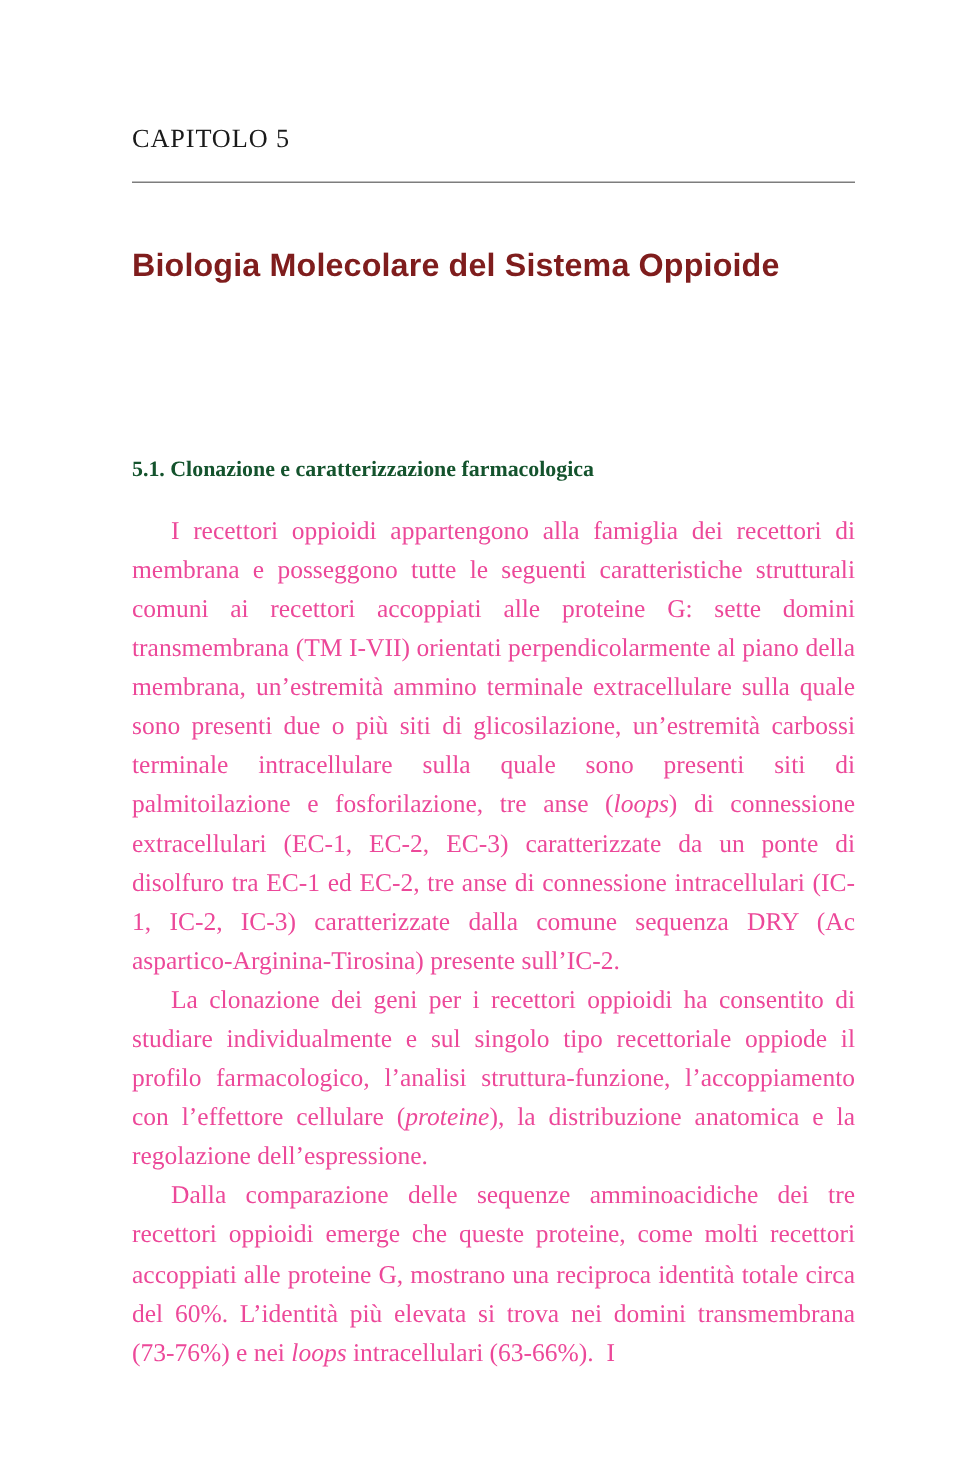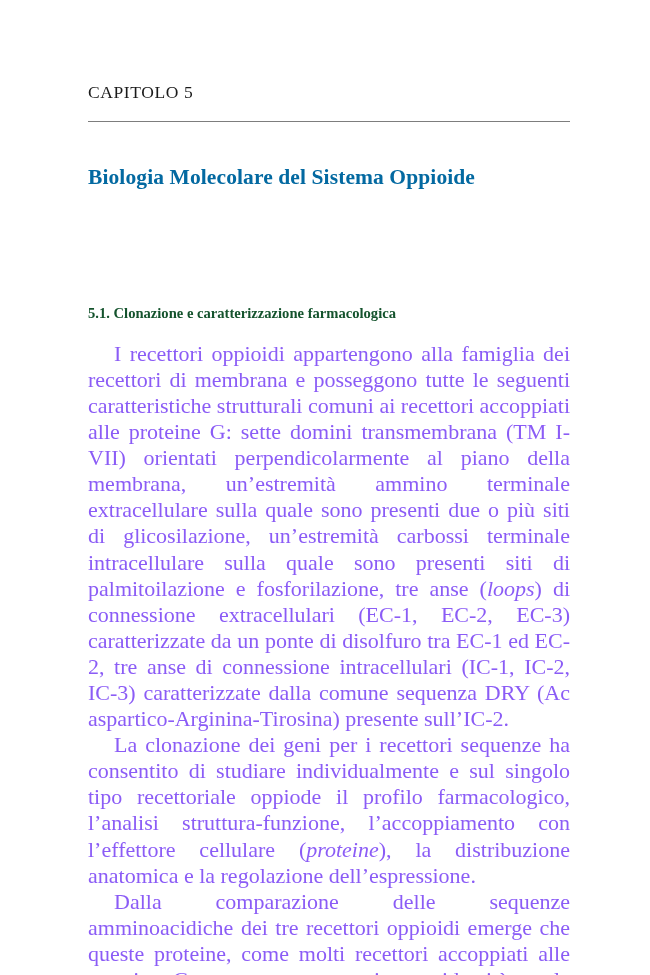--- a/index.html
+++ b/index.html
@@ -42,25 +42,25 @@
 
   .rule {
     margin-top: 17px;
     height: 0;
     border: none;
     border-top: 1.4px solid #7d7d7d;
     width: 100%;
   }
 
   .chapter-title {
-    font-family: Liberation Serif, serif;
+    font-family: Liberation Sans, sans-serif;
     font-size: 21.5px;
     font-weight: 700;
     letter-spacing: 0.1px;
-    color: #0369a1;
+    color: #7f1d1d;
     margin: 0;
     padding-top: 34px;
     line-height: 1.3;
   }
 
   .section-heading {
     font-family: "Liberation Serif", "DejaVu Serif", serif;
     font-size: 14.6px;
     font-weight: 700;
     color: #14532d;
@@ -68,26 +68,26 @@
     padding-top: 112px;
     line-height: 1.3;
   }
 
   .body-block {
     padding-top: 18px;
   }
 
   p.para {
     margin: 0;
-    font-size: 22px;
+    font-size: 17px;
     line-height: 26.1px;
     text-align: justify;
     text-justify: inter-word;
     text-indent: 26px;
-    color: #8b5cf6;
+    color: #ec4899;
     hyphens: none;
     font-family: Liberation Serif, serif;
   }
 
   p.para em {
     font-style: italic;
   }
 
   p.para .tail-gap {
     
@@ -105,19 +105,19 @@
     <hr class="rule">
 
     <h1 class="chapter-title">Biologia Molecolare del Sistema Oppioide</h1>
 
     <h2 class="section-heading">5.1. Clonazione e caratterizzazione farmacologica</h2>
 
     <div class="body-block">
 
       <p class="para"><span>I recettori oppioidi appartengono alla famiglia dei recettori di membrana e posseggono tutte le seguenti caratteristiche strutturali comuni ai recettori accoppiati alle proteine G: sette domini transmembrana (TM I-VII) orientati perpendicolarmente al piano della membrana, un’estremità ammino terminale extracellulare sulla quale sono presenti due o più siti di glicosilazione, un’estremità carbossi terminale intracellulare sulla quale sono presenti siti di palmitoilazione e fosforilazione, tre anse (</span><em>loops</em><span>) di connessione extracellulari (EC-1, EC-2, EC-3) caratterizzate da un ponte di disolfuro tra EC-1 ed EC-2, tre anse di connessione intracellulari (IC-1, IC-2, IC-3) caratterizzate dalla comune sequenza DRY (Ac aspartico-Arginina-Tirosina) presente sull’IC-2.</span></p>
 
-      <p class="para"><span>La clonazione dei geni per i recettori sequenze ha consentito di studiare individualmente e sul singolo tipo recettoriale oppiode il profilo farmacologico, l’analisi struttura-funzione, l’accoppiamento con l’effettore cellulare (</span><em>proteine</em><span>), la distribuzione anatomica e la regolazione dell’espressione.</span></p>
+      <p class="para"><span>La clonazione dei geni per i recettori oppioidi ha consentito di studiare individualmente e sul singolo tipo recettoriale oppiode il profilo farmacologico, l’analisi struttura-funzione, l’accoppiamento con l’effettore cellulare (</span><em>proteine</em><span>), la distribuzione anatomica e la regolazione dell’espressione.</span></p>
 
       <p class="para"><span>Dalla comparazione delle sequenze amminoacidiche dei tre recettori oppioidi emerge che queste proteine, come molti recettori accoppiati alle proteine G, mostrano una reciproca identità totale circa del 60%. L’identità più elevata si trova nei domini transmembrana (73-76%) e nei </span><em>loops</em><span> intracellulari (63-66%).</span><span class="tail-gap">  I</span></p>
 
     </div>
   </div>
 </div>
 
 </body></html>

